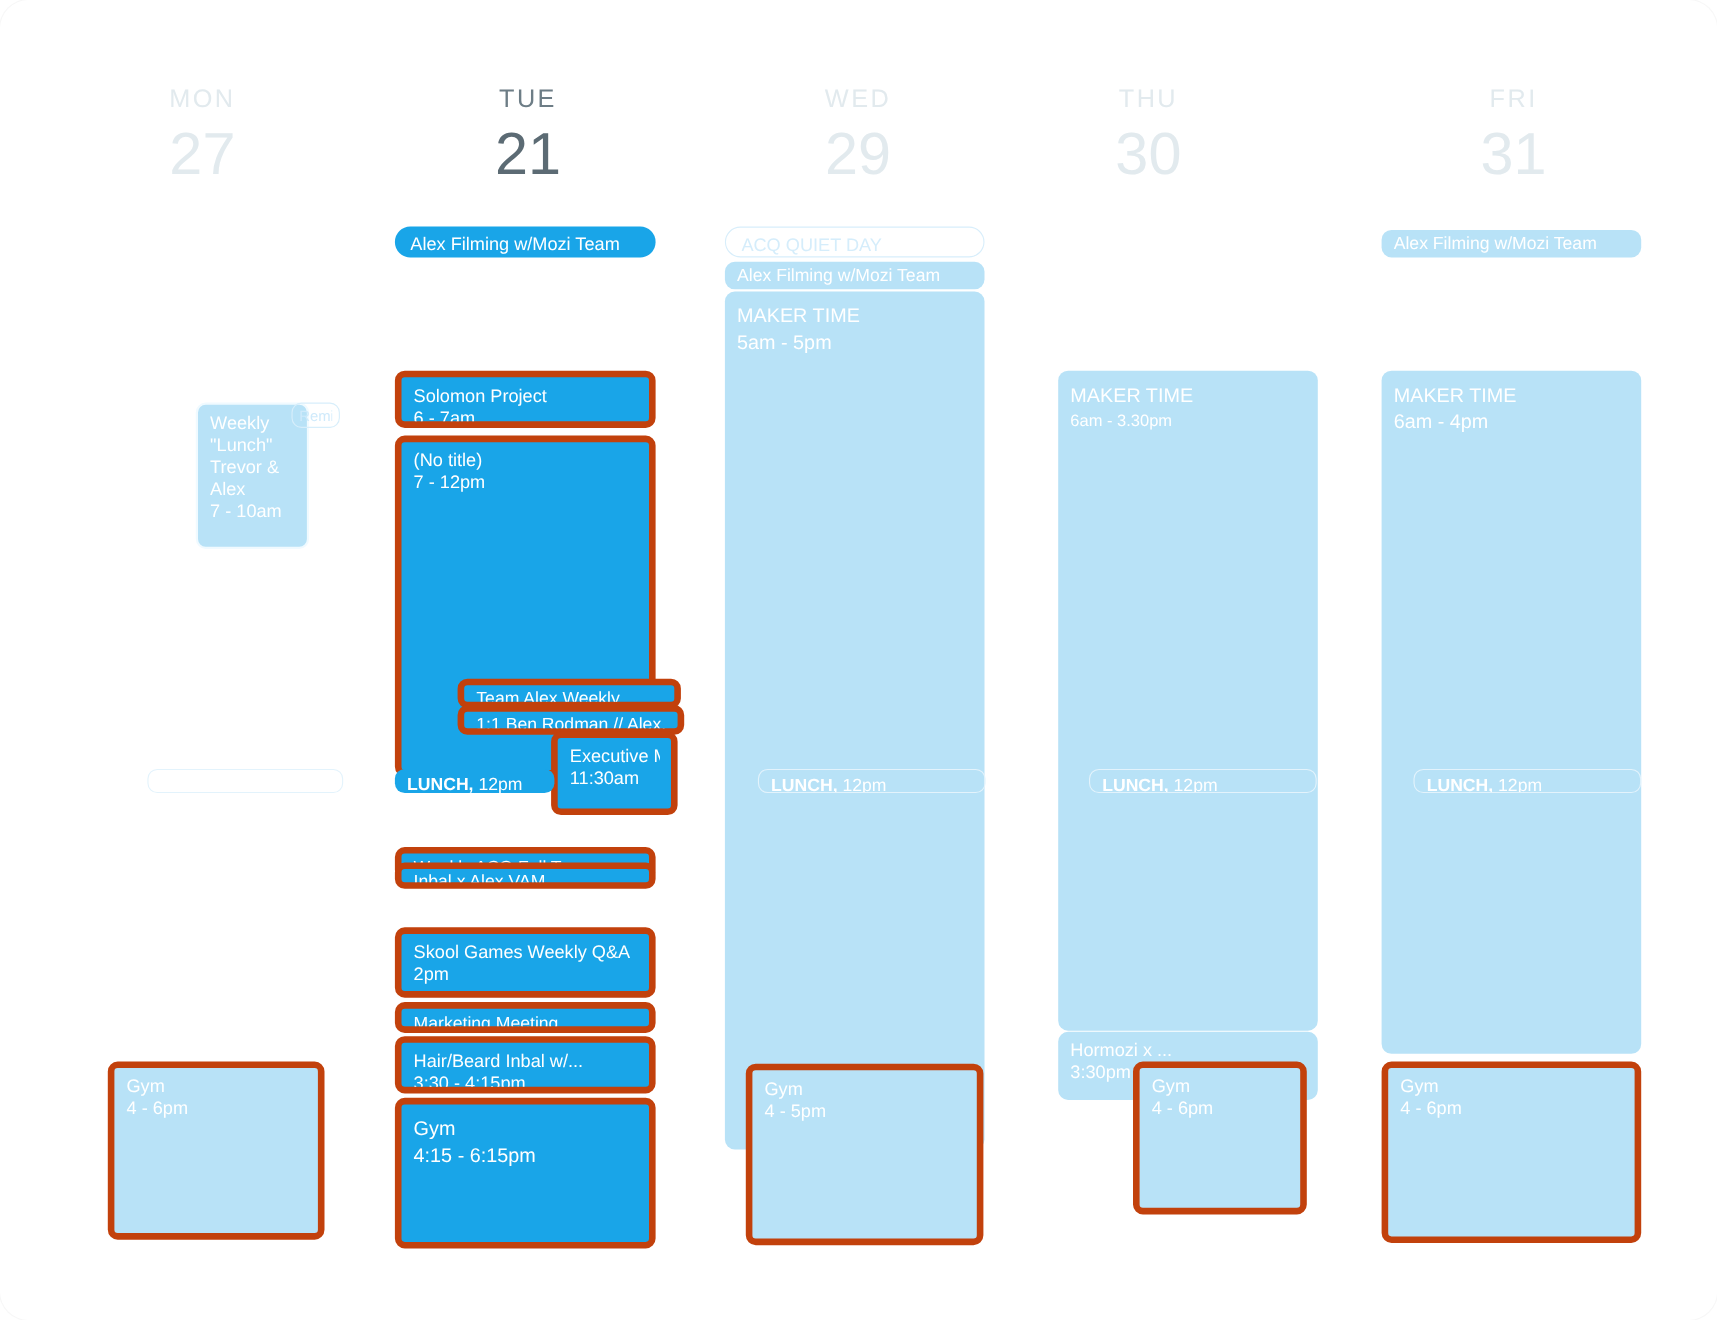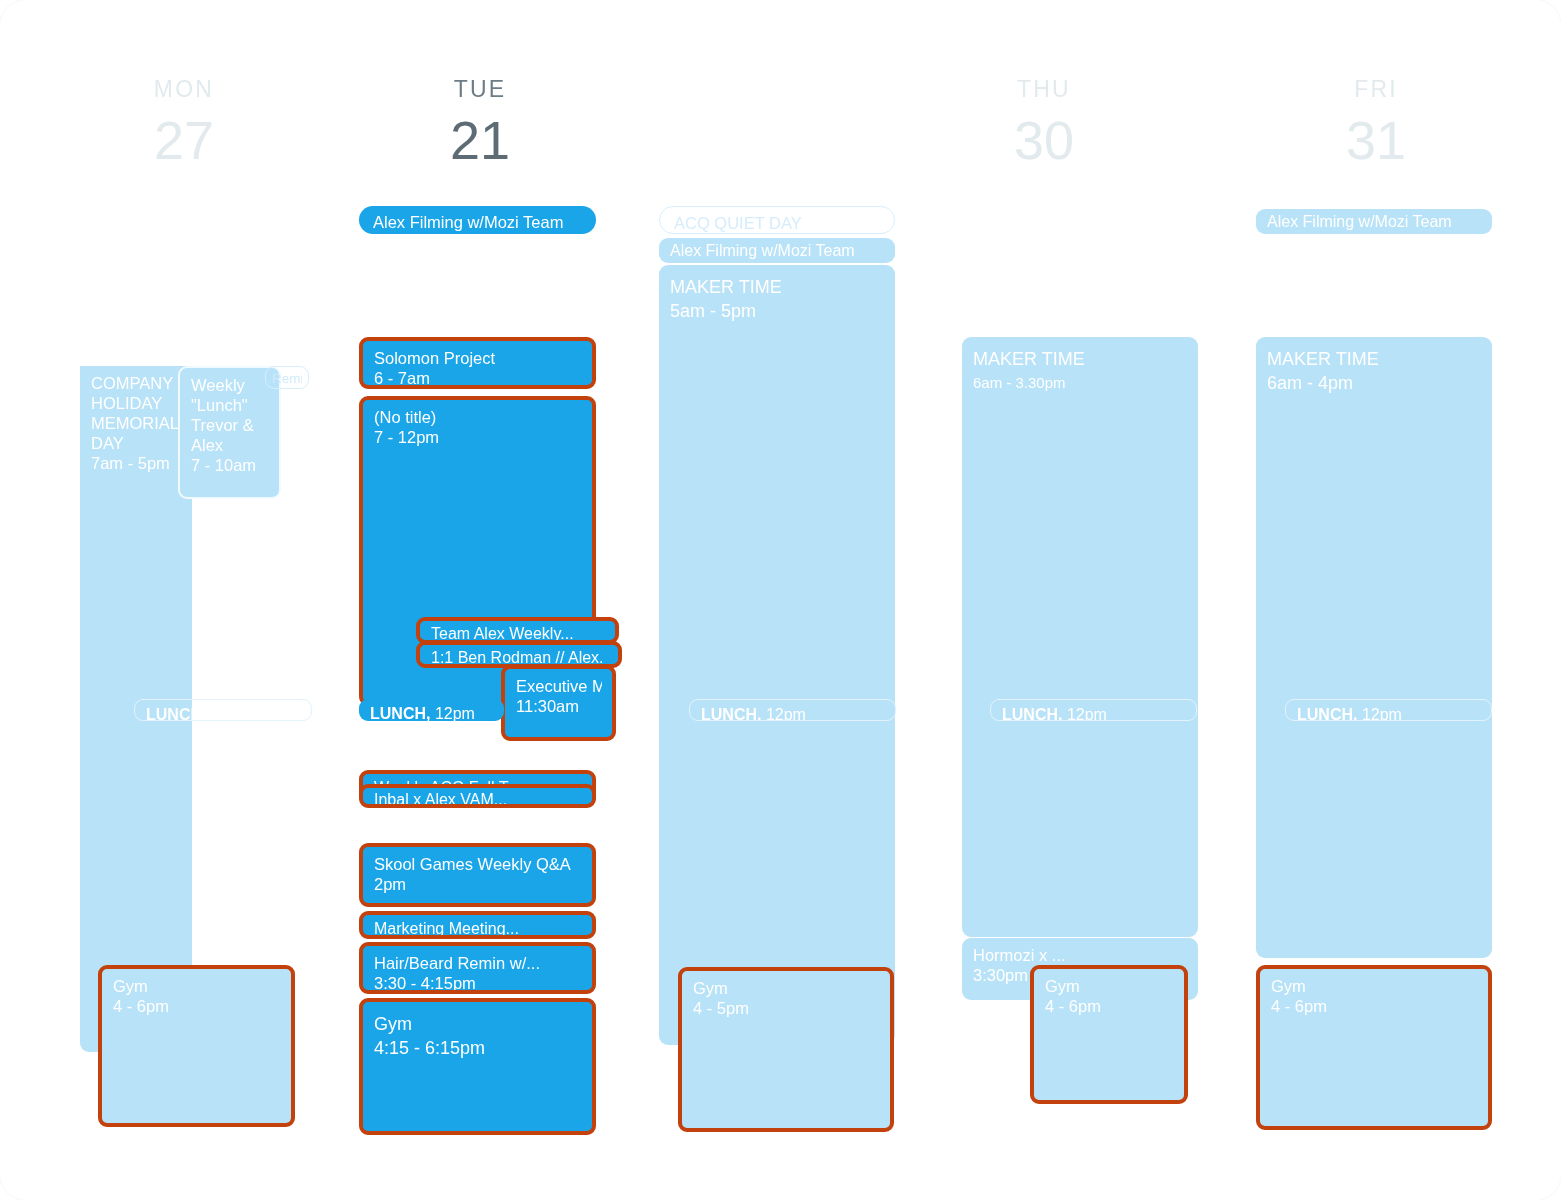--- a/index.html
+++ b/index.html
@@ -102,56 +102,56 @@
     color: #ffffff;
   }
 
   .ev .lunch-label { font-weight: 600; }
   .ev .lunch-time  { font-weight: 400; }
 
   .ev.tiny { padding: 4px 6px; }
   .ev.tiny .t { font-size: 13.5px; line-height: 15px; }
 
   .ev.stroke {
-    border: 4px solid #c2410c;
+    border: 6px solid #c2410c;
   }
   .ev.stroke-faint {
     border: 2px solid #f0faff;
   }
 </style>
 </head>
 <body>
 
 <div id="page">
 
   <div class="day-header dim" style="left:84px; top:78px; width:200px;">
     <div class="day-name">MON</div>
     <div class="day-num">27</div>
   </div>
 
   <div class="day-header active" style="left:380px; top:78px; width:200px;">
     <div class="day-name">TUE</div>
     <div class="day-num">21</div>
   </div>
 
+  <div class="day-header dim" style="left:680px; top:78px; width:200px;">
+    <div class="day-name">WED</div>
+    <div class="day-num">29</div>
+  </div>
 
   <div class="day-header dim" style="left:944px; top:78px; width:200px;">
     <div class="day-name">THU</div>
     <div class="day-num">30</div>
   </div>
 
   <div class="day-header dim" style="left:1276px; top:78px; width:200px;">
     <div class="day-name">FRI</div>
     <div class="day-num">31</div>
   </div>
 
-  <div class="ev faded wrap" style="left:80px; top:366px; width:112px; height:686px; border-radius:0 0 9px 9px;">
-    <div class="t">COMPANY HOLIDAY MEMORIAL DAY</div>
-    <div class="s">7am - 5pm</div>
-  </div>
 
   <div class="ev faded wrap stroke-faint" style="left:178px; top:366px; width:103px; height:133px;">
     <div class="t">Weekly "Lunch" Trevor &amp; Alex</div>
     <div class="s">7 - 10am</div>
   </div>
 
   <div class="ev faded outline tiny" style="left:265px; top:366px; width:44px; height:23px; color:#cfeafb; border-color:#d7eefb;">
     <div class="t">Remin</div>
   </div>
 
@@ -207,21 +207,21 @@
   <div class="ev bright stroke" style="left:359px; top:843px; width:237px; height:64px;">
     <div class="t">Skool Games Weekly Q&amp;A</div>
     <div class="s">2pm</div>
   </div>
 
   <div class="ev bright chip stroke" style="left:359px; top:911px; width:237px; height:28px; padding-top:4px;">
     <div class="t">Marketing Meeting...</div>
   </div>
 
   <div class="ev bright stroke" style="left:359px; top:942px; width:237px; height:52px;">
-    <div class="t">Hair/Beard Remin w/...</div>
+    <div class="t">Hair/Beard Inbal w/...</div>
     <div class="s">3:30 - 4:15pm</div>
   </div>
 
   <div class="ev bright stroke" style="left:359px; top:998px; width:237px; height:137px; padding-top:11px;">
     <div class="t" style="font-size:18px; line-height:23px;">Gym</div>
     <div class="s" style="font-size:18px; line-height:24px;">4:15 - 6:15pm</div>
   </div>
 
   <div class="ev faded outline pill" style="left:659px; top:206px; width:236px; height:28px; color:#d5edfb; border-color:#d8eefb;">
     <div class="t">ACQ QUIET DAY</div>

